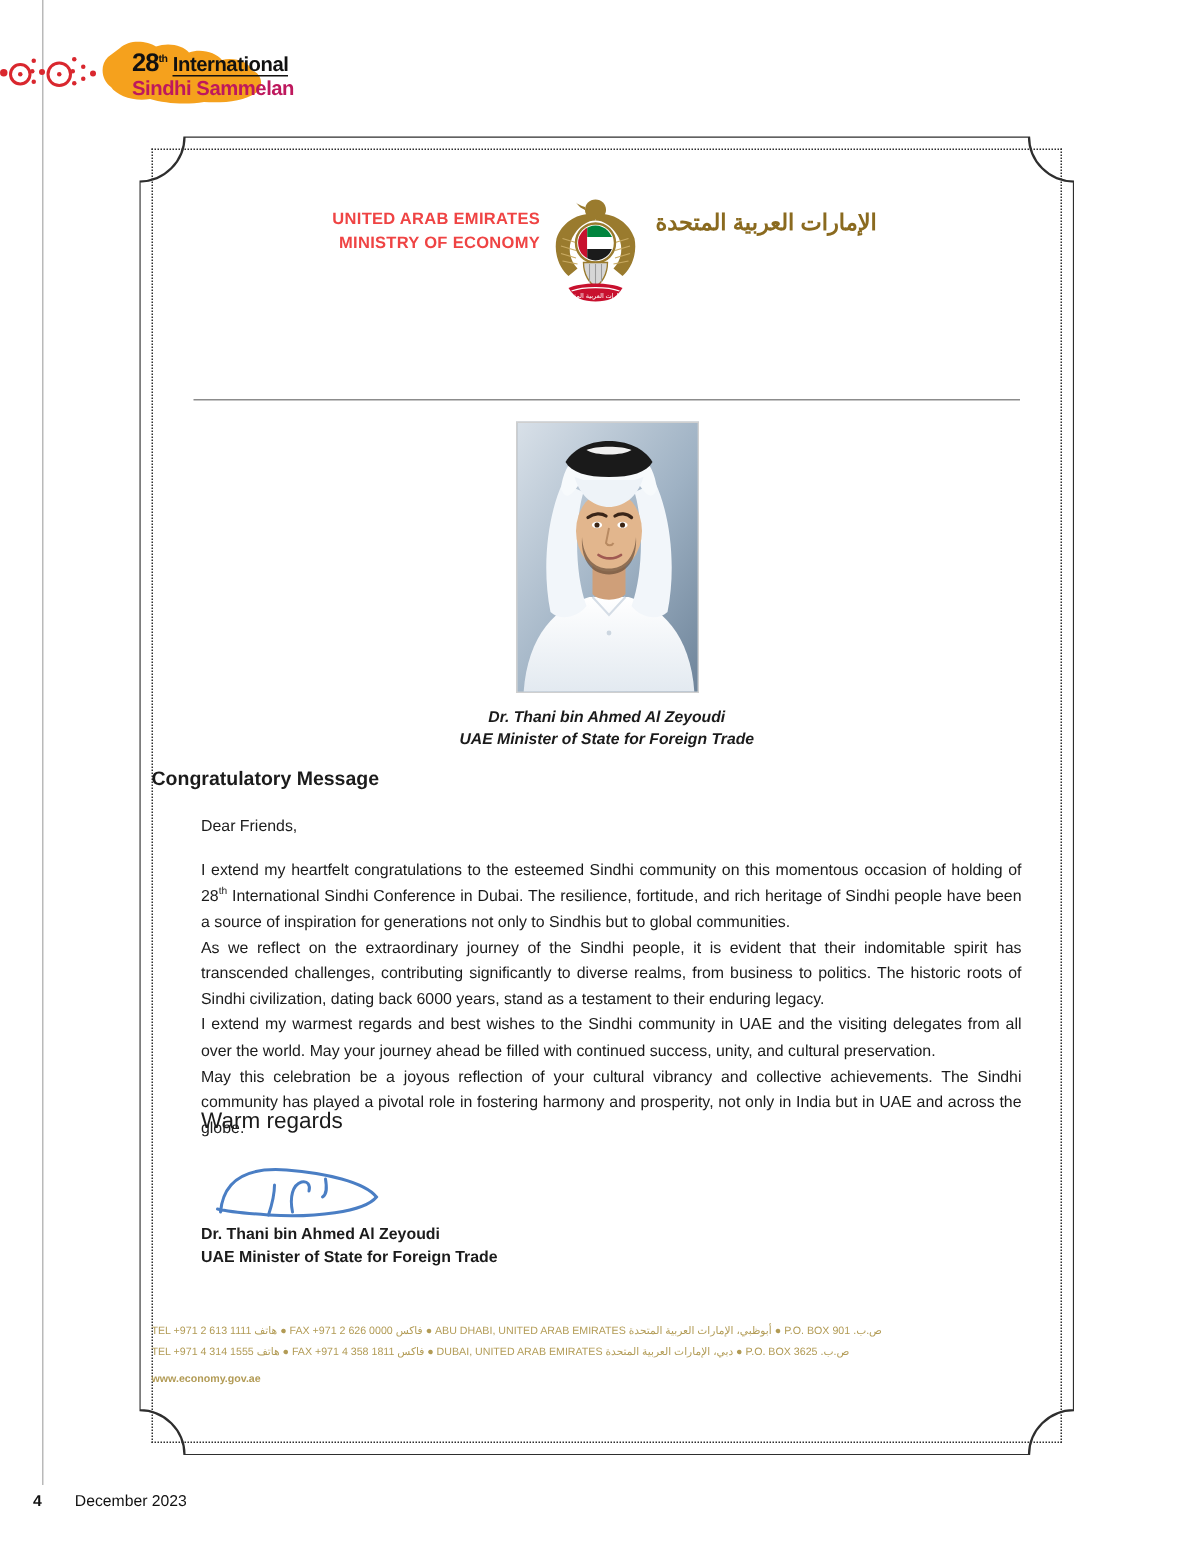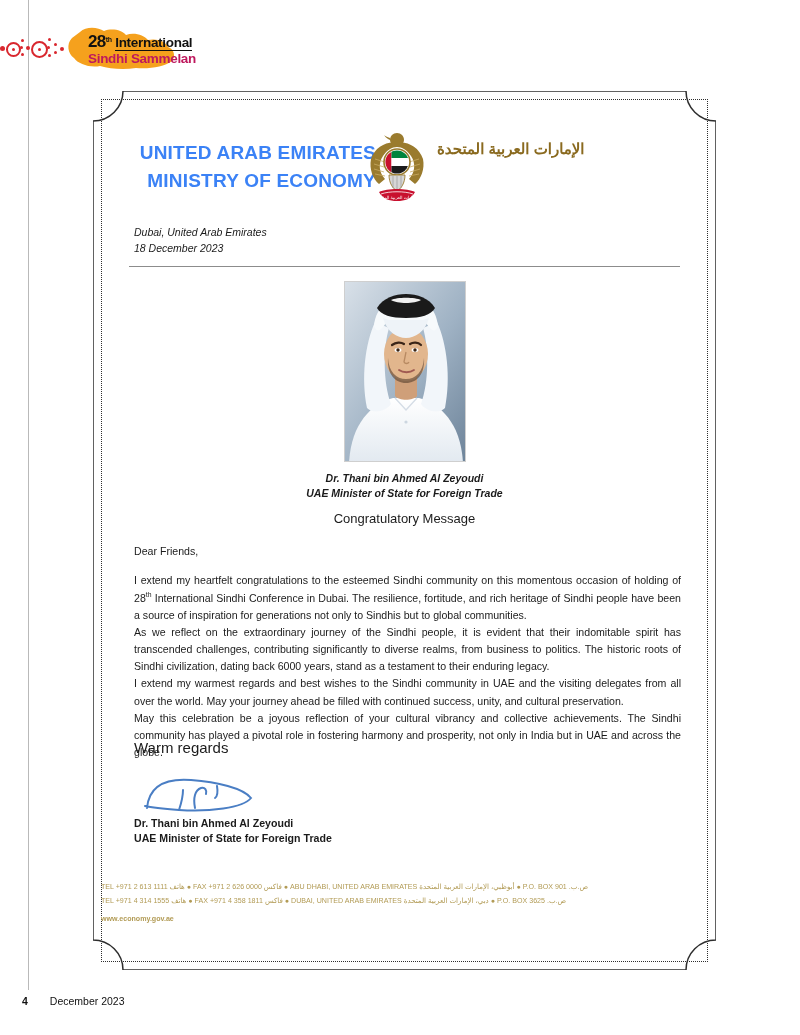--- a/index.html
+++ b/index.html
@@ -102,26 +102,26 @@
   
   .ministry-head {
     position: absolute;
     left: 0;
     top: 30px;
     width: 607px;
     height: 80px;
   }
   .mh-en {
     position: absolute;
-    right: 332px;
+    right: 348px;
     top: 10px;
     text-align: right;
-    color: #3b82f6;
-    font-weight: bold;
-    font-size: 19px;
+    color: #ef4444;
+    font-weight: bold;
+    font-size: 11px;
     line-height: 1.45;
     letter-spacing: 0.2px;
     white-space: nowrap;
   }
   .mh-ar {
     position: absolute;
     left: 336px;
     top: 9px;
     text-align: left;
     color: #8a6a1f;
@@ -171,22 +171,21 @@
     text-align: center;
     font-style: italic;
     font-weight: bold;
     font-size: 10.5px;
     line-height: 1.45;
   }
   .msg-title {
     position: absolute;
     left: 0; right: 0;
     top: 412px;
-    text-align: center;
-    font-weight: normal;
+    font-weight: bold;
     font-size: 13px;
   }
 
   
   .salutation {
     position: absolute;
     left: 33px;
     top: 446px;
     font-size: 10.6px;
   }
@@ -340,24 +339,20 @@
       <path d="M14 63 C22 59, 42 59, 50 63 C46 70, 40 72, 32 72 C24 72, 18 70, 14 63 Z" fill="#c8102e"></path>
       <path d="M16 65 C24 62, 40 62, 48 65" fill="none" stroke="#ffffff" stroke-width="0.8"></path>
       <text x="32" y="69.5" font-size="4.4" fill="#ffffff" text-anchor="middle" font-family="'Liberation Sans', sans-serif">الإمارات العربية المتحدة</text>
     </svg>
 
     <div class="mh-ar">
       <div>الإمارات العربية المتحدة</div>
     </div>
   </div>
 
-  <div class="date-block">
-    <div>Dubai, United Arab Emirates</div>
-    <div>18 December 2023</div>
-  </div>
   <div class="rule"></div>
 
   <div class="portrait">
     <svg viewBox="0 0 122 181" width="122" height="181" preserveAspectRatio="none">
       <defs>
         <linearGradient id="bg" x1="0" y1="0" x2="1" y2="1">
           <stop offset="0%" stop-color="#d8e0e8"></stop>
           <stop offset="55%" stop-color="#9fb2c4"></stop>
           <stop offset="100%" stop-color="#6d8399"></stop>
         </linearGradient>

